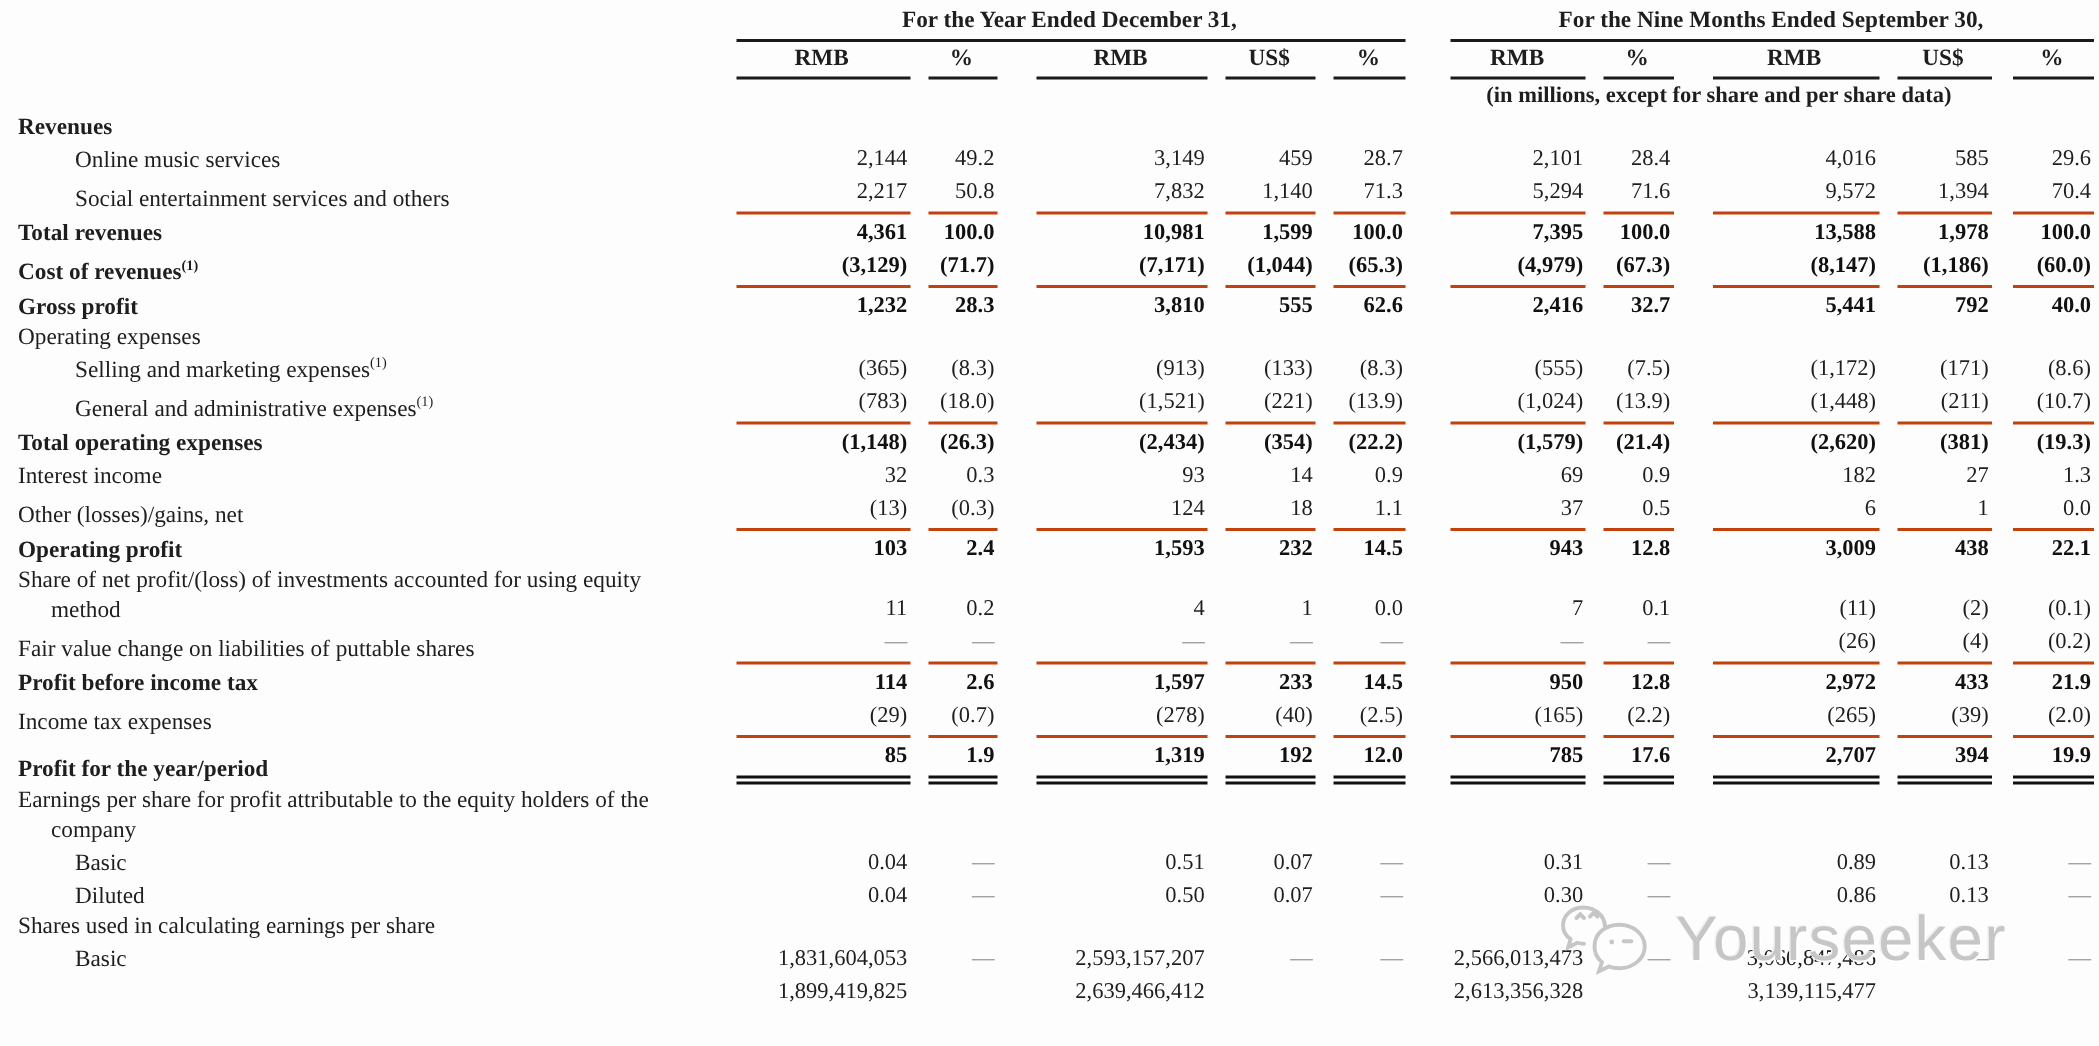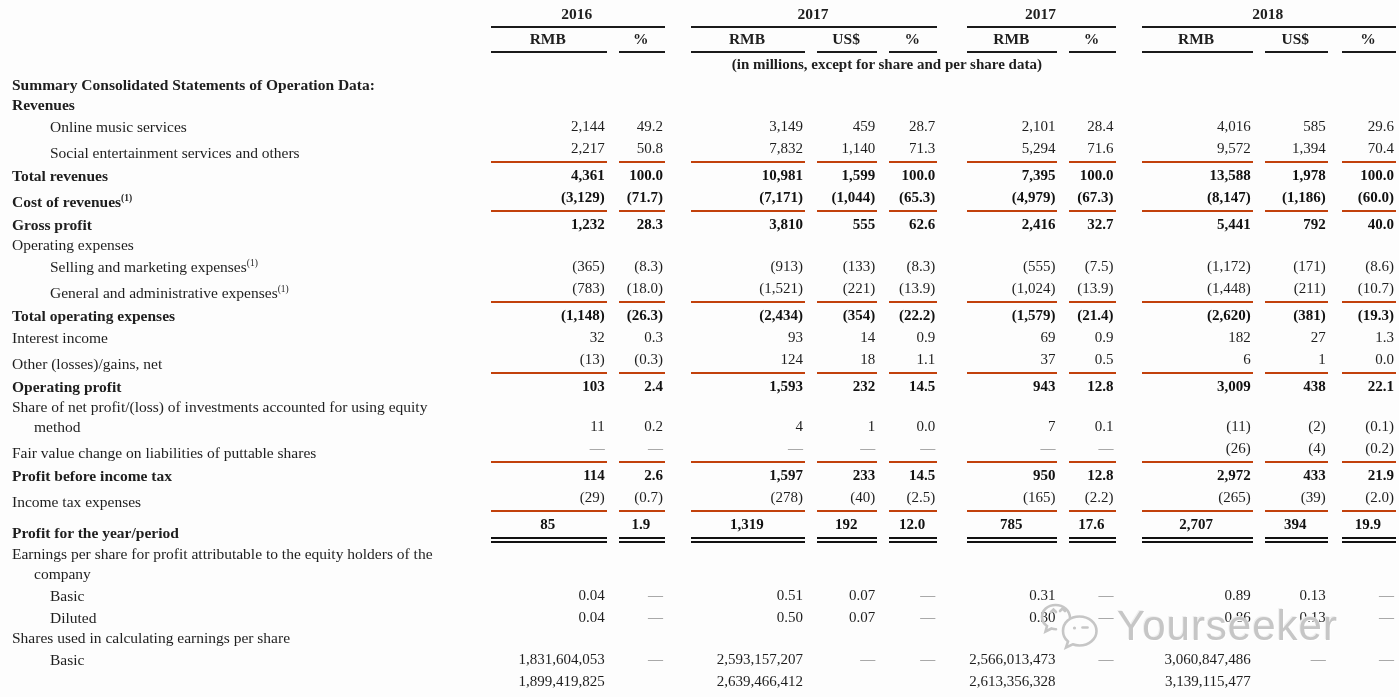--- a/index.html
+++ b/index.html
@@ -3,21 +3,21 @@
 <meta charset="utf-8">
 <style>
   html,body{margin:0;padding:0;width:1399px;height:697px;overflow:hidden;background:#fdfdfd;}
   body{font-family:"Liberation Serif","DejaVu Serif",serif;color:#1e1e1e;position:relative;}
   table{border-collapse:collapse;table-layout:fixed;width:1392px;margin:3px 0 0 4px;}
   th,td{padding:0;vertical-align:bottom;font-weight:normal;text-align:left;}
   thead th{font-weight:bold;font-size:15.5px;line-height:20px;}
   
   .u{padding:1px 2px 1px 0;}
   thead .u{border-bottom:2.5px solid #1b1b1b;text-align:center;padding-bottom:2px;}
-  thead .note-cell{text-align:center;font-size:15px;padding:2px 95px 1px 0;line-height:19px;}
+  thead .note-cell{text-align:right;font-size:15px;padding:2px 95px 1px 0;line-height:19px;}
   
   td:nth-child(2) .u, th.c1 .u{margin-left:18px;}
   td:nth-child(3) .u, th.c2 .u{margin-left:12px;}
   td:nth-child(4) .u, th.c3 .u{margin-left:26px;}
   td:nth-child(5) .u, th.c4 .u{margin-left:12px;}
   td:nth-child(6) .u, th.c5 .u{margin-left:12px;}
   td:nth-child(7) .u, th.c6 .u{margin-left:30px;}
   td:nth-child(8) .u, th.c7 .u{margin-left:12px;}
   td:nth-child(9) .u, th.c8 .u{margin-left:26px;}
   td:nth-child(10) .u, th.c9 .u{margin-left:12px;}
@@ -26,21 +26,21 @@
   th.yh0 .u{margin-left:18px;} th.yh1 .u{margin-left:26px;}
   th.yh2 .u{margin-left:30px;} th.yh3 .u{margin-left:26px;}
   tbody td{font-size:15px;line-height:20px;}
   tbody td.lbl{font-size:15.5px;padding-left:8px;}
   tbody td.lbl.ind1{padding-left:46px;}
   tbody td.lbl .l2{display:block;padding-left:22px;}
   tbody tr.boldlbl td.lbl{font-weight:bold;}
   tbody tr.boldval td .u{font-weight:bold;color:#111;}
   tbody td .u{text-align:right;}
   tbody tr.u1 td .u{border-bottom:2px solid #c2410c;padding-bottom:3px;}
-  tbody tr.u2 td .u{border-bottom:6px double #111;padding-bottom:3px;text-align:center;}
+  tbody tr.u2 td .u{border-bottom:6px double #111;padding-bottom:3px;}
   tbody tr.u1 td, tbody tr.u2 td{padding-bottom:1px;}
   sup{font-size:9.5px;line-height:0;vertical-align:super;}
   .dash{color:#8d8d8d;}
   
   .watermark{position:absolute;left:1039px;top:598px;display:flex;align-items:center;
     color:#c6c6c6;pointer-events:none;z-index:5;}
   .watermark .wm-text{font-family:"Liberation Sans","DejaVu Sans",sans-serif;
     font-size:42px;font-weight:400;letter-spacing:1px;
     text-shadow:1px 1px 0 #ffffff,-1px -1px 0 #efefef;}
   .watermark svg{margin-right:4px;}
@@ -58,31 +58,25 @@
       <col style="width:60px">
     <col style="width:120px">
       <col style="width:58px">
       <col style="width:137px">
     <col style="width:75px">
       <col style="width:68px">
   </colgroup>
   <thead id="thead">
       <tr>
         <th></th>
-        <th class="yh0" colspan="2">
-          <div class="u">2016</div>
-        </th>
-        <th class="yh1" colspan="3">
-          <div class="u">2017</div>
-        </th>
-        <th class="yh2" colspan="2">
-          <div class="u">2017</div>
-        </th>
-        <th class="yh3" colspan="3">
-          <div class="u">2018</div>
+        <th class="gh0" colspan="5">
+          <div class="u">For the Year Ended December 31,</div>
+        </th>
+        <th class="gh1" colspan="5">
+          <div class="u">For the Nine Months Ended September 30,</div>
         </th>
       </tr>
       <tr>
         <th></th>
         <th class="c1">
           <div class="u">RMB</div>
         </th>
         <th class="c2">
           <div class="u">%</div>
         </th>
@@ -110,24 +104,20 @@
         <th class="c10">
           <div class="u">%</div>
         </th>
       </tr>
       <tr>
         <th></th>
         <th class="note-cell" colspan="10">(in millions, except for share and per share data)</th>
       </tr>
     </thead>
   <tbody id="tbody">
-      <tr class="boldlbl">
-        <td class="lbl"><span>Summary Consolidated Statements of Operation Data:</span></td>
-        <td colspan="10"></td>
-      </tr>
       <tr class="boldlbl">
         <td class="lbl"><span>Revenues</span></td>
         <td colspan="10"></td>
       </tr>
       <tr>
         <td class="lbl ind1"><span>Online music services</span></td>
         <td>
           <div class="u">2,144</div>
         </td>
         <td>

